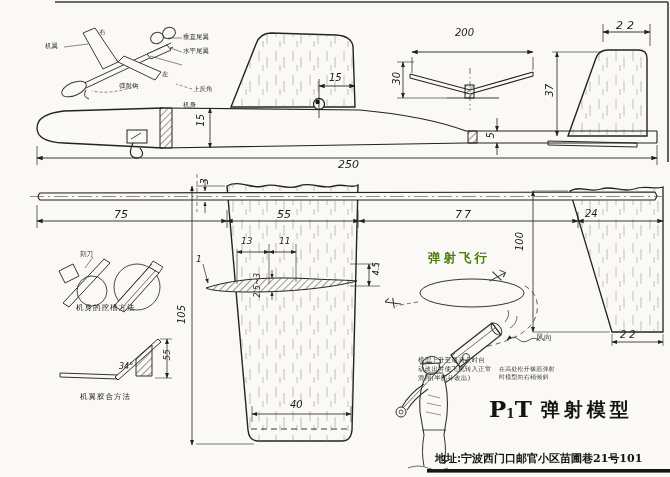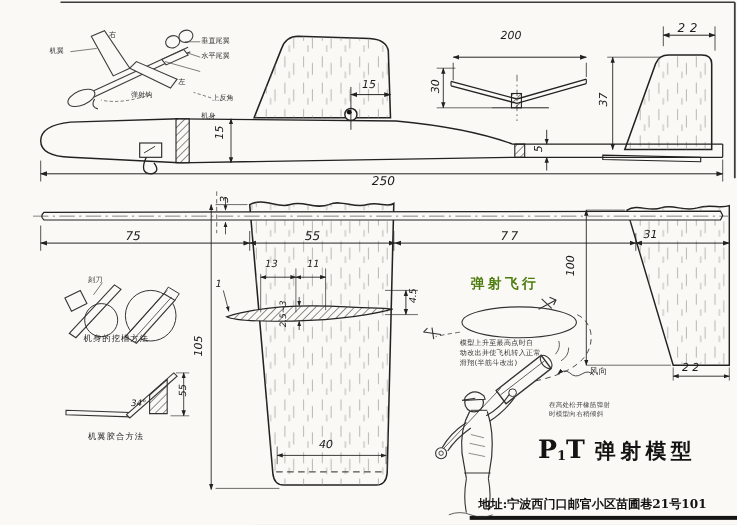--- a/index.html
+++ b/index.html
@@ -5,21 +5,21 @@
   html,body{margin:0;padding:0;background:#e8e8e8;}
   #stage{position:relative;width:670px;height:477px;background:#faf9f5;overflow:hidden;
          font-family:"DejaVu Sans",sans-serif;color:#1c1c1c;}
   #art{position:absolute;left:0;top:0;}
   .t{position:absolute;white-space:nowrap;color:#1c1c1c;line-height:1;}
   .lbl{font-size:6.5px;color:#333;}
   .dim{font-style:italic;font-size:10px;}
   .dim-lg{font-style:italic;font-size:11px;}
   .vdim{writing-mode:vertical-rl;transform:rotate(180deg);font-style:italic;font-size:10px;}
   .cap{font-size:7.5px;letter-spacing:1px;color:#222;}
-  .note{font-size:6.4px;color:#333;letter-spacing:.3px;}
+  .note{font-size:6.4px;color:#333;letter-spacing:.3px;margin-top:48px;}
   .tinynote{font-size:6px;color:#444;letter-spacing:.2px;}
   .flight-title{font-size:12.5px;letter-spacing:3px;font-weight:bold;color:#4d7c0f;}
   .wind{font-size:8px;color:#333;}
   .brand{position:absolute;left:489px;top:395px;display:flex;align-items:flex-start;
          font-family:"DejaVu Serif",serif;font-weight:bold;color:#141414;}
   .brand .p{font-size:23px;}
   .brand .sub{font-size:12px;margin-top:12px;}
   .brand .tt{font-size:23px;margin-right:9px;}
   .brand .nm{font-size:19px;letter-spacing:4px;margin-top:2px;}
   .maker{position:absolute;left:503px;top:427px;font-size:15px;letter-spacing:9px;
@@ -244,21 +244,21 @@
 <span class="t vdim" style="left:392px;top:72px;">30</span>
 <span class="t vdim" style="left:545px;top:84px;">37</span>
 <span class="t dim-lg" style="left:616px;top:20px;letter-spacing:4px;">22</span>
 <span class="t vdim" style="left:196px;top:114px;">15</span>
 <span class="t dim-lg" style="left:338px;top:159px;">250</span>
 <span class="t vdim" style="left:486px;top:132px;">5</span>
 <span class="t dim-lg" style="left:114px;top:209px;">75</span>
 <span class="t vdim" style="left:200px;top:178px;">3</span>
 <span class="t dim-lg" style="left:277px;top:209px;">55</span>
 <span class="t dim-lg" style="left:455px;top:209px;letter-spacing:2px;">77</span>
-<span class="t dim" style="left:585px;top:209px;">31</span>
+<span class="t dim" style="left:585px;top:209px;">24</span>
 <span class="t vdim" style="left:515px;top:232px;">100</span>
 <span class="t dim" style="font-size:9px;left:241px;top:237px;">13</span>
 <span class="t dim" style="font-size:9px;left:279px;top:237px;">11</span>
 <span class="t dim" style="font-size:9px;left:196px;top:255px;">1</span>
 <span class="t vdim" style="font-size:8px;left:254px;top:273px;">2.5~3</span>
 <span class="t vdim" style="font-size:8.5px;left:372px;top:262px;">4.5</span>
 <span class="t vdim" style="left:177px;top:305px;">105</span>
 <span class="t dim" style="left:290px;top:400px;">40</span>
 <span class="t dim" style="left:620px;top:330px;letter-spacing:3px;">22</span>
 <span class="t dim" style="font-size:8px;left:119px;top:363px;">34°</span>

